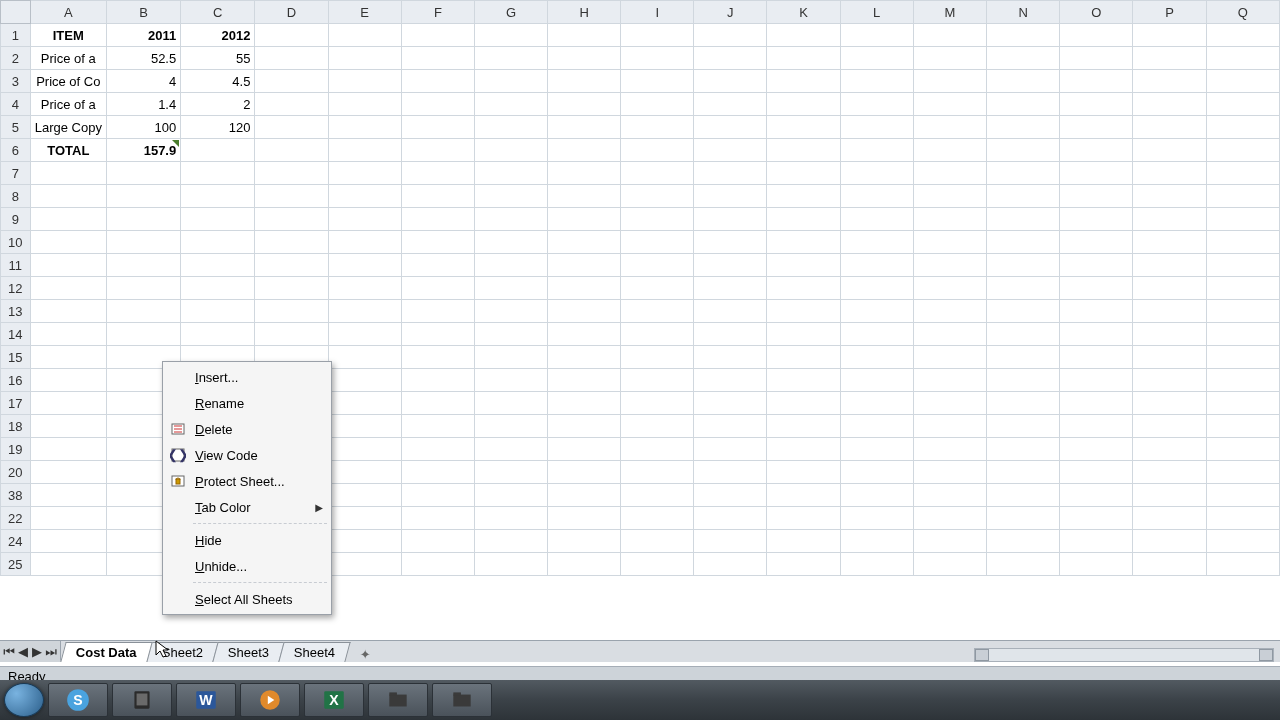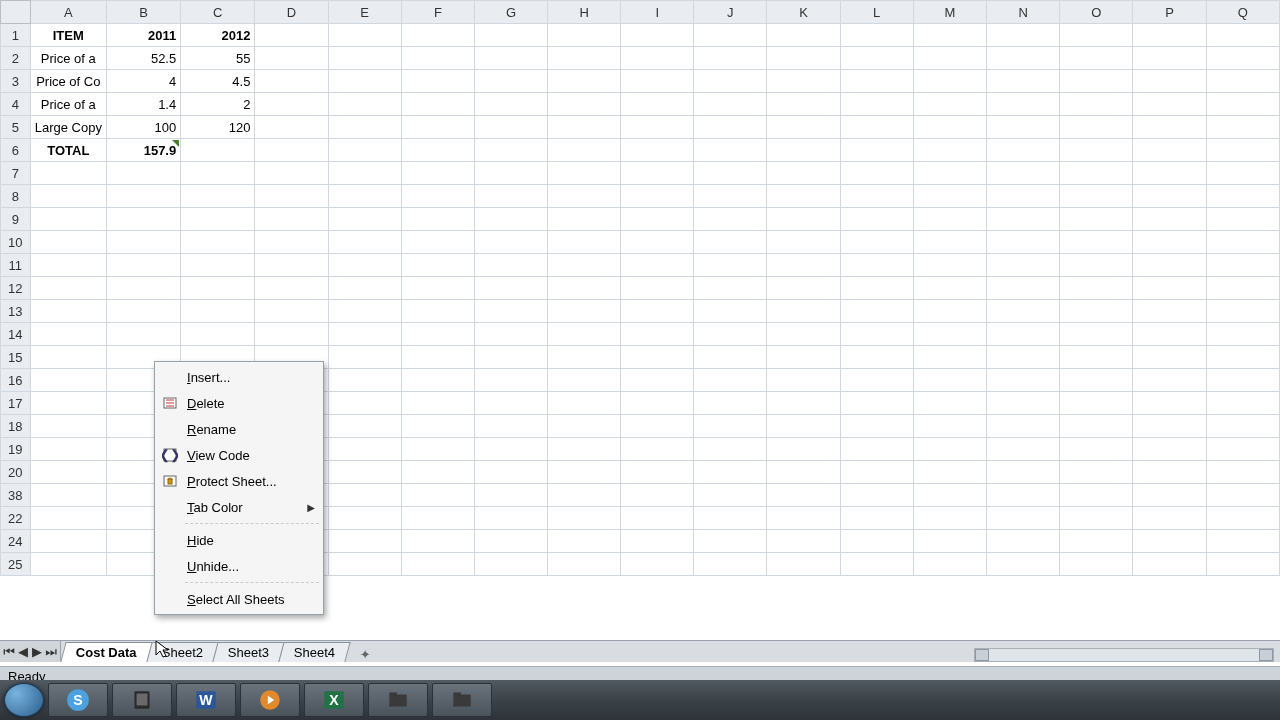--- a/index.html
+++ b/index.html
@@ -30,21 +30,21 @@
 .hscroll .track{width:300px;height:14px;background:#e0e5ea;border:1px solid #a8b0b9;position:relative}
 .hscroll .thumb{position:absolute;left:0;top:0;bottom:0;width:14px;background:#c9cfd6;border:1px solid #8f98a2}
 
 .status{position:absolute;left:0;right:0;bottom:36px;height:18px;background:#cdd3d9;border-top:1px solid #a5adb6;font-size:11px;padding:2px 8px;color:#444}
 
 .taskbar{position:absolute;left:0;right:0;bottom:0;height:40px;background:linear-gradient(#525a61,#3b4248 50%,#2d3338);display:flex;align-items:center;padding:2px 4px;gap:4px}
 .start{width:40px;height:34px;border-radius:50%;background:radial-gradient(circle at 30% 30%,#79b3e0,#2a5d89);border:1px solid #1a3a55;box-shadow:0 0 4px rgba(0,0,0,.5)}
 .tbtn{width:60px;height:34px;background:linear-gradient(#6a737c,#4a525a);border:1px solid #2b3137;border-radius:2px;display:flex;align-items:center;justify-content:center}
 .tbtn svg{width:26px;height:26px}
 
-.ctxmenu{position:absolute;left:154px;top:361px;width:170px;background:#f5f5f5;border:1px solid #9aa0a8;box-shadow:2px 3px 6px rgba(0,0,0,.35);padding:2px 0;z-index:100}
+.ctxmenu{position:absolute;left:162px;top:361px;width:170px;background:#f5f5f5;border:1px solid #9aa0a8;box-shadow:2px 3px 6px rgba(0,0,0,.35);padding:2px 0;z-index:100}
 .mi{display:flex;align-items:center;height:26px;padding:0 10px 0 32px;position:relative;cursor:default}
 .mi .u{text-decoration:underline}
 .mi .arrow{position:absolute;right:8px;font-size:10px;color:#333}
 .mi .ico{position:absolute;left:6px;width:18px;height:18px;display:flex;align-items:center;justify-content:center}
 .sep{height:0;border-top:1px dashed #c8ccd2;margin:3px 4px 3px 30px}
 
 .cursor{position:absolute;left:155px;top:640px;z-index:200;pointer-events:none}
 </style>
 </head>
 <body>
@@ -580,34 +580,34 @@
   </div>
 </div>
 
 <div class="status"><span>Ready</span></div>
 
 <div class="ctxmenu" id="ctxmenu">
     <div class="mi">
       <span><span class="u">I</span>nsert...</span>
     </div>
     <div class="mi">
+      <span><span class="u">R</span>ename</span>
+    </div>
+    <div class="mi">
       <span class="ico">
         <svg width="16" height="16">
           <rect x="2" y="3" width="12" height="10" fill="#fff" stroke="#666"></rect>
           <line x1="4" y1="5" x2="12" y2="5" stroke="#c33"></line>
           <line x1="4" y1="8" x2="12" y2="8" stroke="#c33"></line>
           <line x1="4" y1="11" x2="12" y2="11" stroke="#c33"></line>
         </svg>
       </span>
       <span><span class="u">D</span>elete</span>
     </div>
     <div class="mi">
-      <span><span class="u">R</span>ename</span>
-    </div>
-    <div class="mi">
       <span class="ico">
         <svg width="16" height="16">
           <rect x="2" y="2" width="12" height="12" fill="#fff" stroke="#666"></rect>
           <text x="8" y="12" text-anchor="middle" font-size="9" fill="#336">❮❯</text>
         </svg>
       </span>
       <span><span class="u">V</span>iew Code</span>
     </div>
     <div class="mi">
       <span class="ico">

